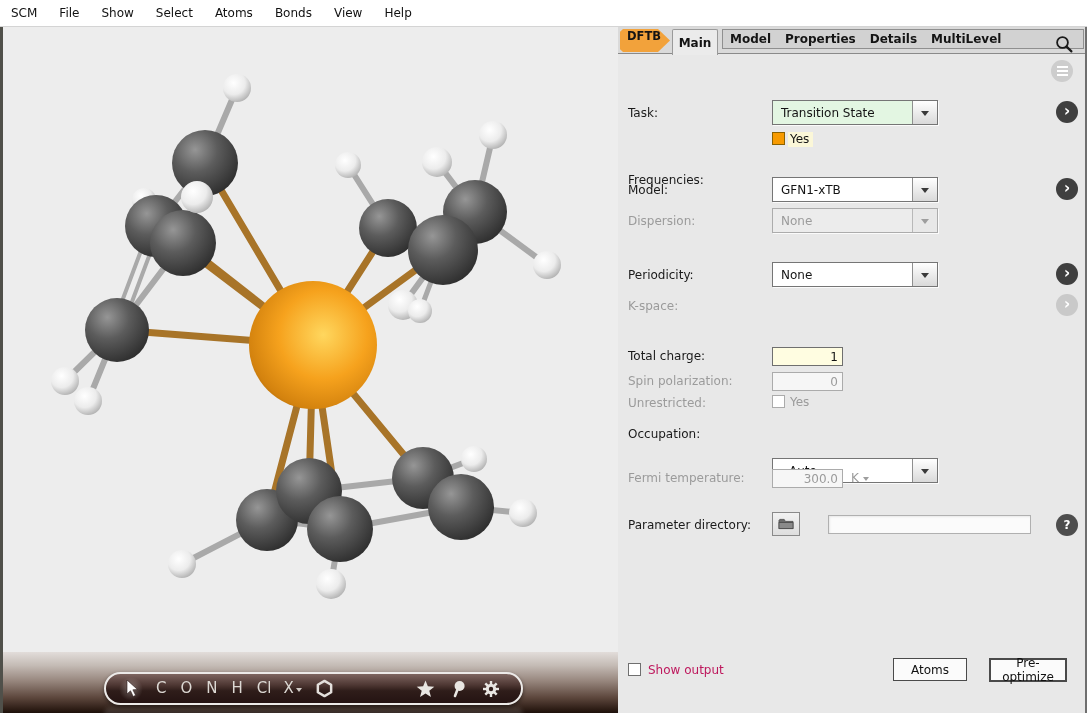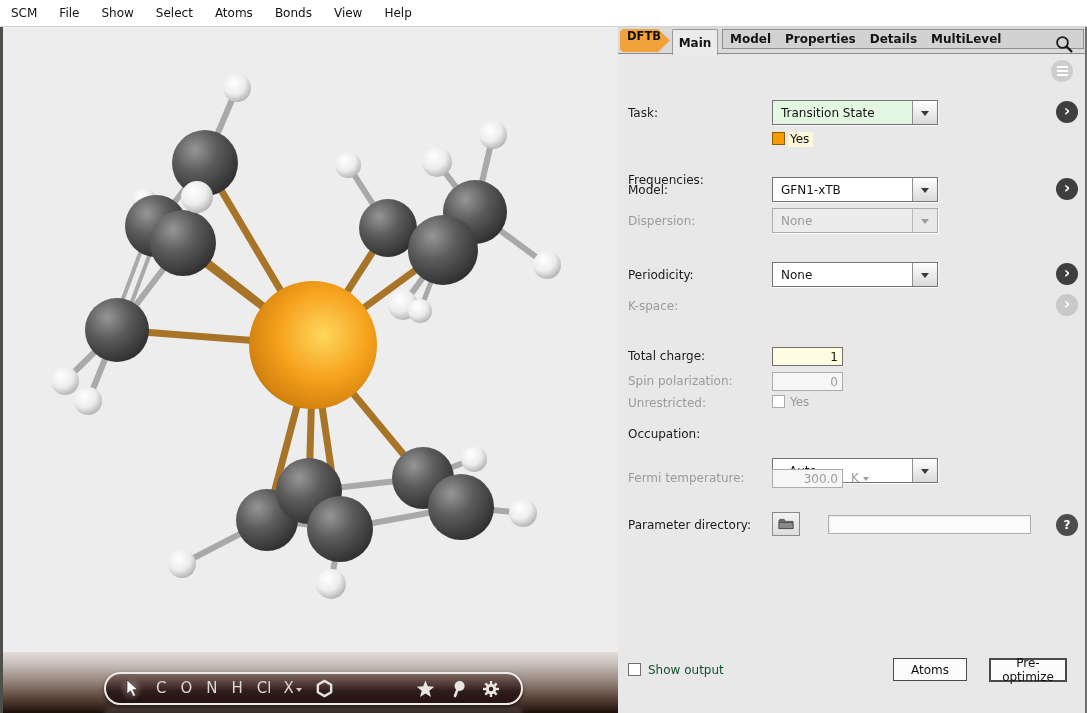--- a/index.html
+++ b/index.html
@@ -84,21 +84,21 @@
   .unit::after{content:"";width:0;height:0;border:3px solid transparent;border-top:4px solid #9e9e9e;margin:4px 0 0 4px;}
   .folder-btn{position:absolute;left:154px;top:485px;width:28px;height:24px;box-sizing:border-box;
        border:1px solid #8a8a8a;background:linear-gradient(#f2f2f2,#dedede);display:flex;align-items:center;justify-content:center;cursor:pointer;}
   .dir-field{position:absolute;left:210px;top:488px;width:203px;height:19px;box-sizing:border-box;
        border:1px solid #b0b0b0;background:#fbfbfb;box-shadow:inset 1px 1px 2px rgba(0,0,0,.08);
        font-size:12px;padding:0 3px;outline:none;font-family:inherit;}
   
   .push-btn{position:absolute;background:#fbfbfb;border:1px solid #4a4a4a;font-size:12px;color:#111;
        display:flex;align-items:center;justify-content:center;cursor:pointer;box-sizing:border-box;
        font-family:"DejaVu Sans","Liberation Sans",sans-serif;}
-  .foot-label{position:absolute;font-size:12px;color:#14532d;}
+  .foot-label{position:absolute;font-size:12px;color:#be185d;}
 </style>
 </head>
 <body>
 
 <div class="menubar">
   <span class="menu-item">SCM</span>
   <span class="menu-item">File</span>
   <span class="menu-item">Show</span>
   <span class="menu-item">Select</span>
   <span class="menu-item">Atoms</span>

